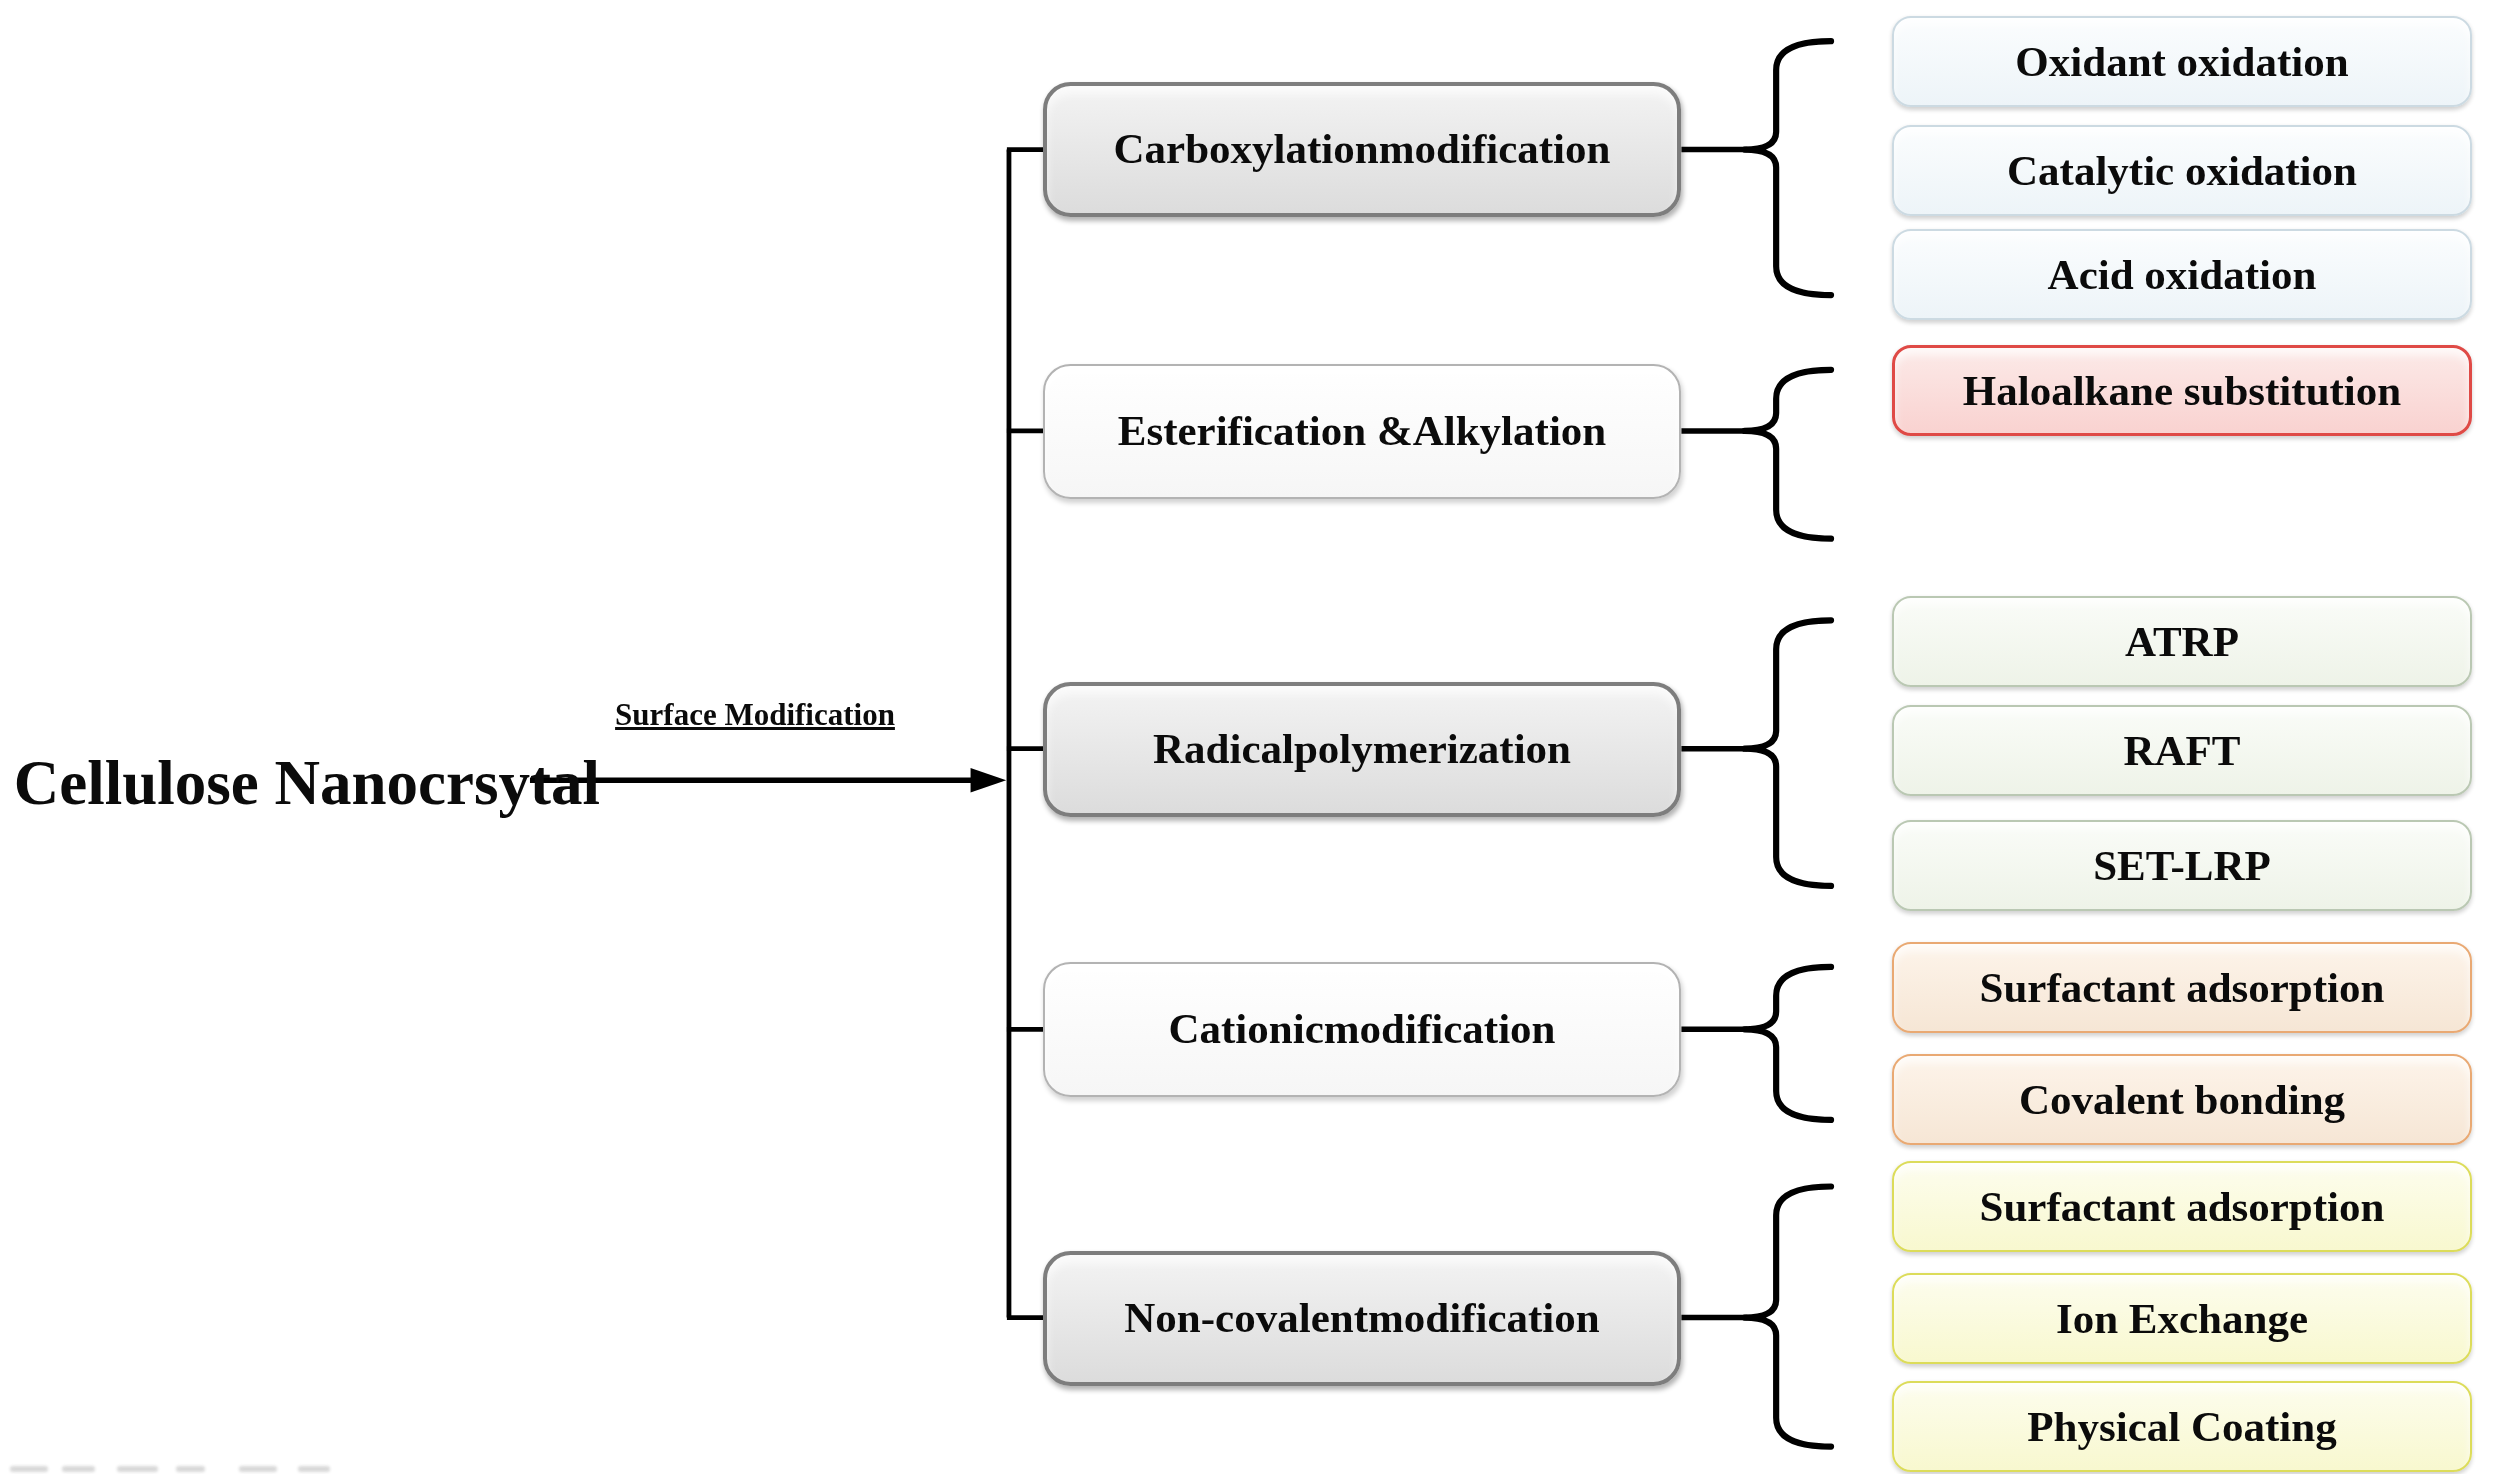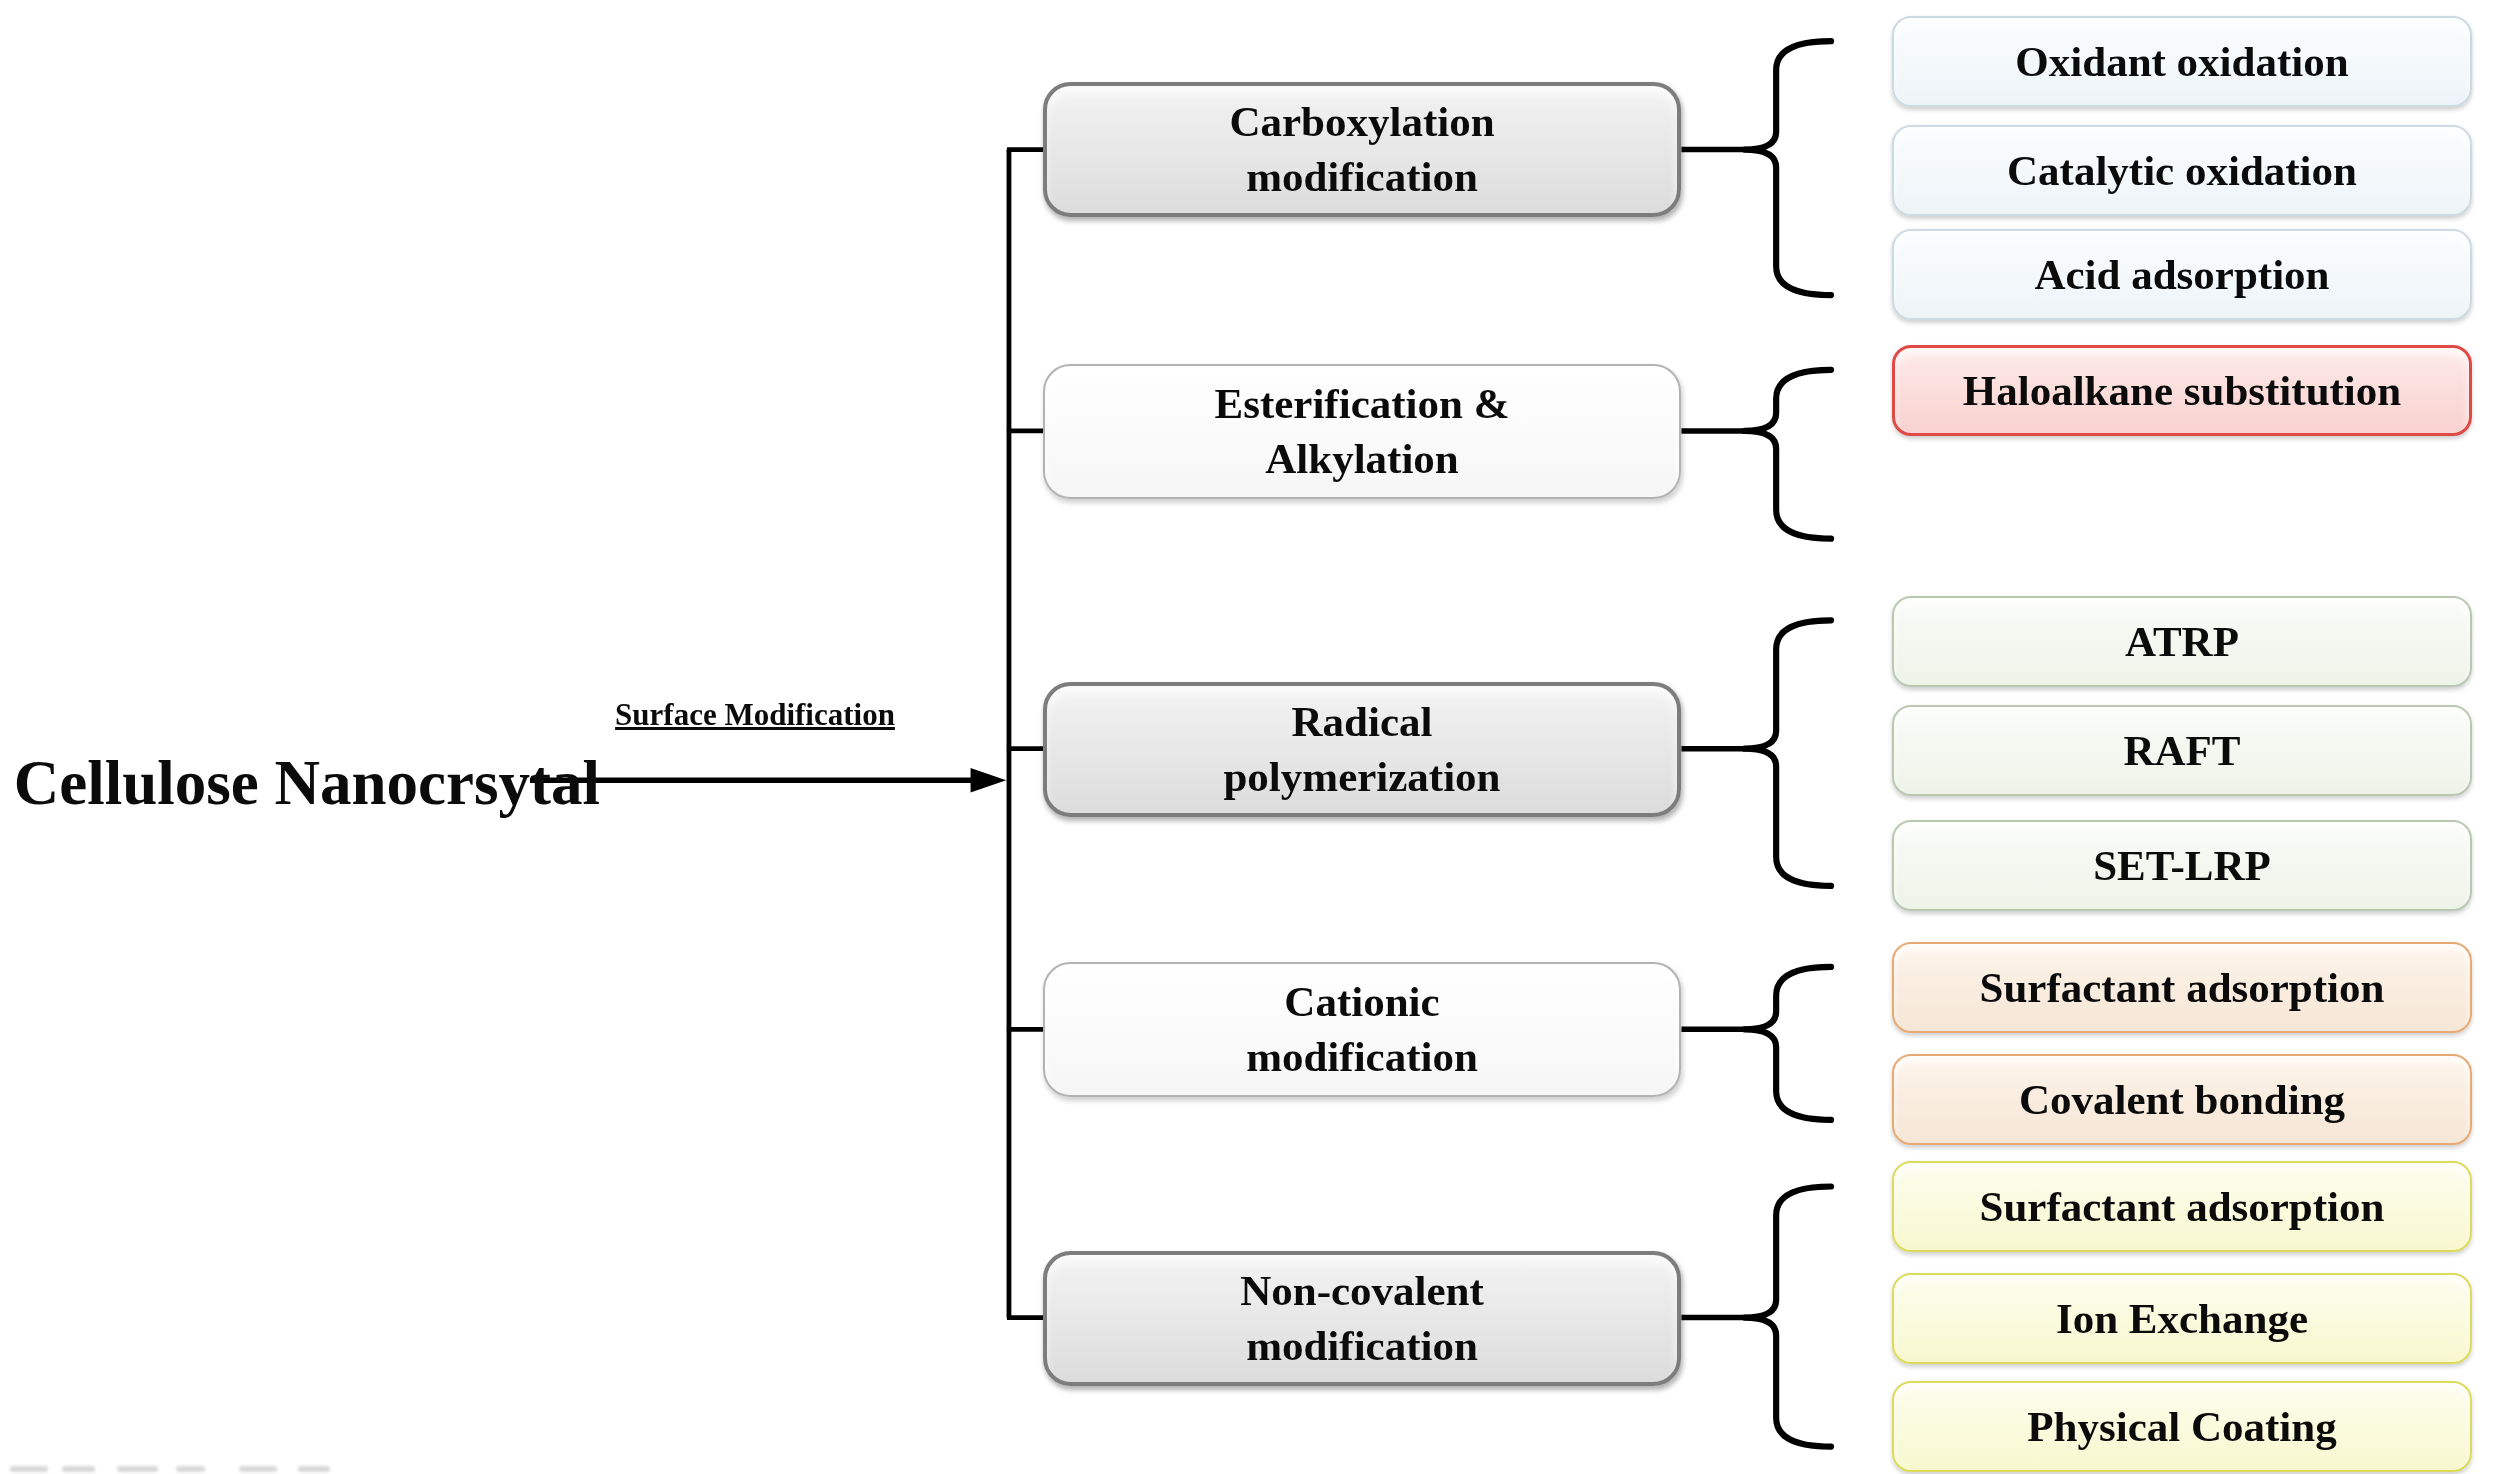--- a/index.html
+++ b/index.html
@@ -7,21 +7,21 @@
     position:relative;width:2512px;height:1474px;background:#ffffff;overflow:hidden;
     font-family:"Liberation Serif","DejaVu Serif",serif;color:#0b0b0b;
   }
   svg.wires{position:absolute;left:0;top:0;}
   .wire{stroke:var(--line-color,#000);fill:none;}
   .arrowhead{fill:var(--line-color,#000);stroke:none;}
 
   
   .branch{
     position:absolute;left:1043px;width:638px;height:135px;
-    border-radius:27.5px;display:flex;flex-direction:column;justify-content:center;align-items:center;
+    border-radius:27.5px;display:flex;flex-direction:row;justify-content:center;align-items:center;
     text-align:center;font-weight:bold;font-size:43px;line-height:1.26;
     box-sizing:border-box;
   }
   .branch-gray{
     background:linear-gradient(180deg,var(--branch-gray-fill-top,#f3f3f3) 0%,var(--branch-gray-fill-bottom,#dcdcdc) 100%);
     border:4.1px solid var(--branch-gray-border,#7d7d7d);
     box-shadow:1.4px 3.4px 5.5px rgba(0,0,0,.30), inset 0 8.2px 9.6px rgba(255,255,255,.65);
   }
   .branch-white{
     background:linear-gradient(180deg,var(--branch-white-fill-top,#ffffff) 0%,var(--branch-white-fill-bottom,#f6f6f6) 100%);
@@ -125,21 +125,21 @@
     <span class="bl">Cationic</span>
     <span class="bl">modification</span>
   </div>
   <div class="branch branch-gray" style="top:1251px">
     <span class="bl">Non-covalent</span>
     <span class="bl">modification</span>
   </div>
 
   <div class="leaf leaf-blue" style="top:16px">Oxidant oxidation</div>
   <div class="leaf leaf-blue" style="top:125px">Catalytic oxidation</div>
-  <div class="leaf leaf-blue" style="top:229px">Acid adsorption</div>
+  <div class="leaf leaf-blue" style="top:229px">Acid oxidation</div>
 
   <div class="leaf leaf-pink" style="top:345px">Haloalkane substitution</div>
 
   <div class="leaf leaf-green" style="top:596px">ATRP</div>
   <div class="leaf leaf-green" style="top:705px">RAFT</div>
   <div class="leaf leaf-green" style="top:820px">SET-LRP</div>
 
   <div class="leaf leaf-peach" style="top:942px">Surfactant adsorption</div>
   <div class="leaf leaf-peach" style="top:1054px">Covalent bonding</div>
 

